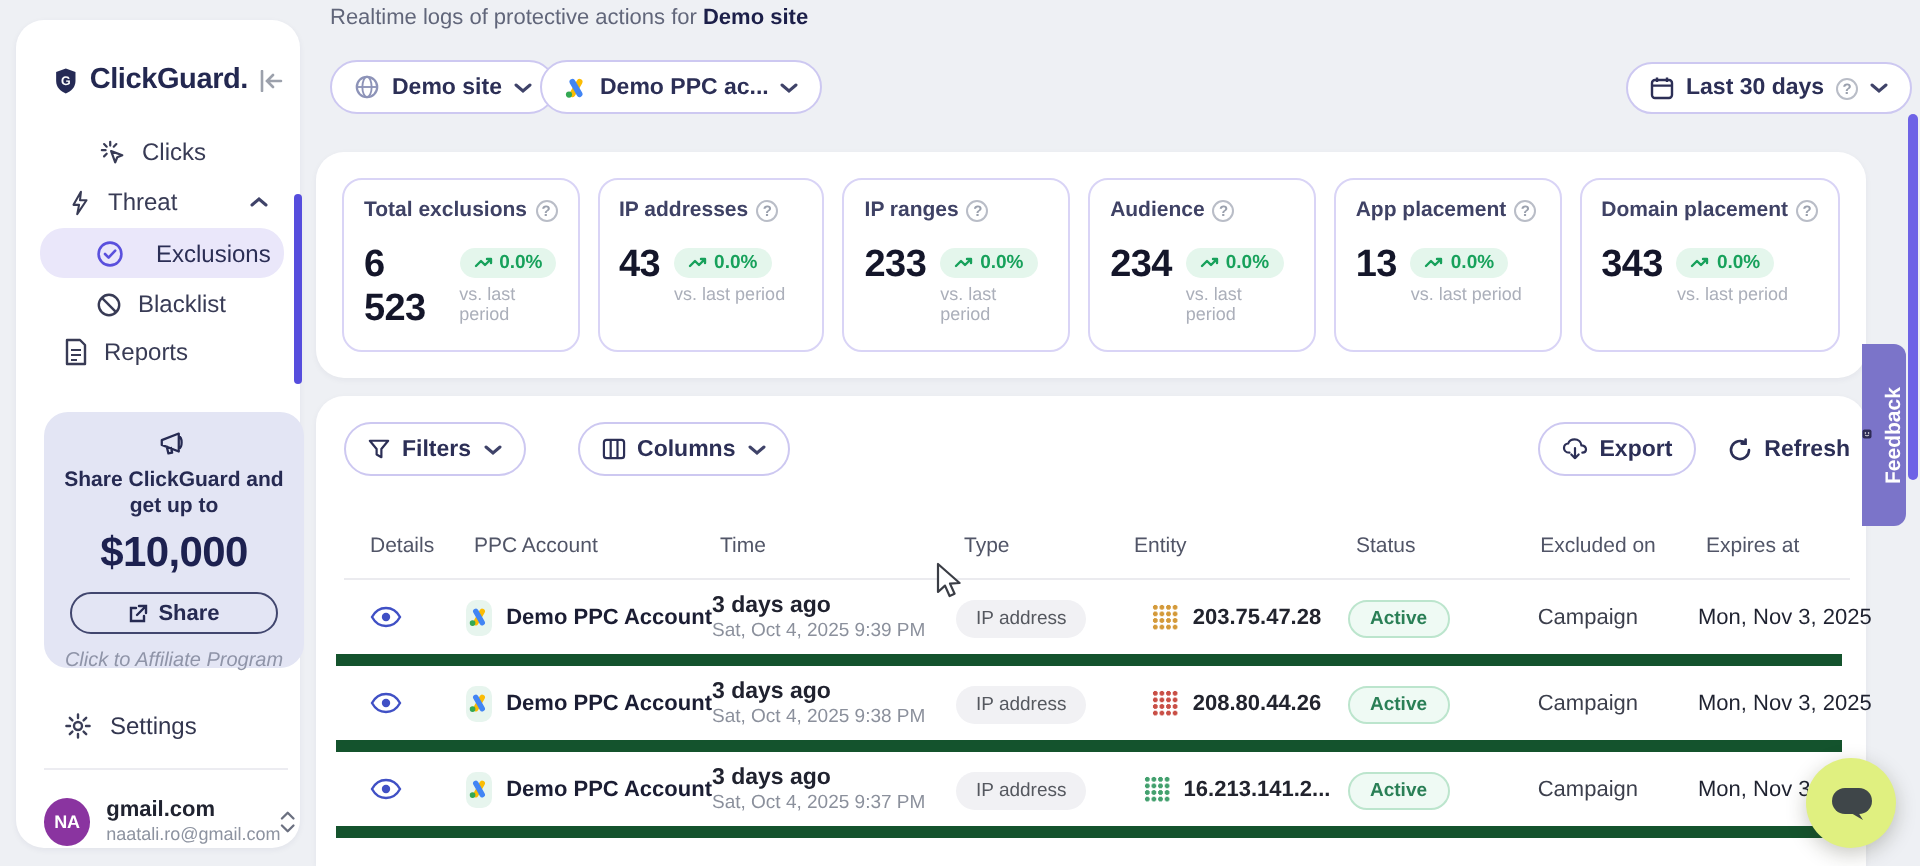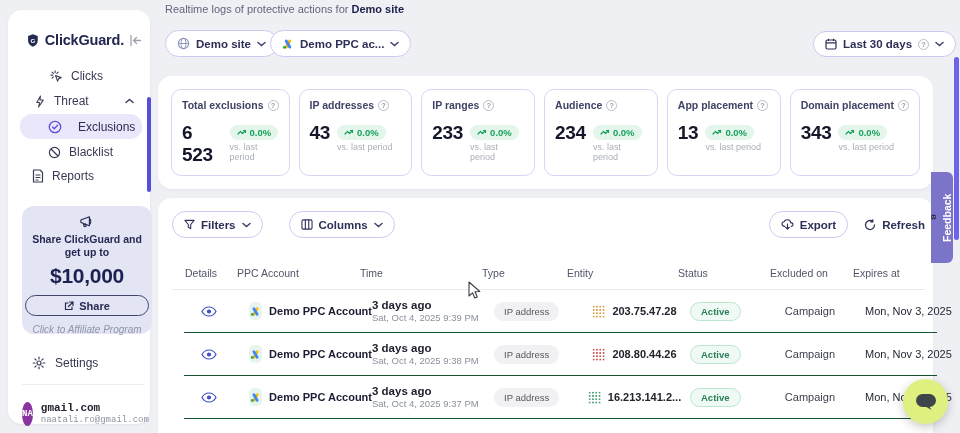--- a/index.html
+++ b/index.html
@@ -23,29 +23,29 @@
     display:flex; align-items:center; gap:8px; font-size:12px; color:#383b55; cursor:pointer; }
   .nav-item .lbl { font-weight:500; }
   .nav-active { background:#eae7fa; border-radius:12px; color:#2b2e55;gap:16px; }
   .chev-right { margin-left:auto; margin-right:8px; display:flex; }
   .side-scroll { left:147px; top:97px; width:4px; height:95px; background:#564ddd; border-radius:2px; }
 
   .promo { left:22px; top:196px; width:130px; height:128px; background:#e3e5f4;
     border-radius:12px; text-align:center; padding-top:8px; }
   .promo-line { font-size:10.5px; font-weight:700; color:#262a52; line-height:13px; }
   .promo-amount { font-size:21px; font-weight:800; color:#1d2150; margin-top:5px; letter-spacing:-.3px; }
-  .share-btn { margin:7px auto 0; width:124px; height:21px; border:1px solid #41466e;
+  .share-btn { margin:7px auto 0; width:104px; height:21px; border:1px solid #41466e;
     border-radius:12px; display:flex; align-items:center; justify-content:center; gap:5px;
     font-size:11px; font-weight:700; color:#262a52; cursor:pointer; background:transparent; }
   .promo-footer { font-size:10px; color:#8f94a8; margin-top:8px;font-style:italic; }
 
   .settings-row { left:12px; top:341px; width:120px; height:24px; display:flex;
     align-items:center; gap:9px; padding-left:12px; font-size:12px; color:#33364f; cursor:pointer; }
   .side-divider { left:14px; top:374px; width:122px; height:1px; background:#ececf1; }
-  .user-row { left:14px; top:386px; width:126px; height:30px; display:flex; align-items:flex-end; cursor:pointer;font-family:Liberation Mono, monospace; }
+  .user-row { left:14px; top:386px; width:126px; height:30px; display:flex; align-items:center; cursor:pointer; }
   .avatar { width:24px; height:24px; border-radius:50%; background:#8a34a0; color:#fff;
     font-size:9px; font-weight:700; display:flex; align-items:center; justify-content:center; }
   .user-meta { margin-left:8px; line-height:12px; }
   .user-name { font-size:11px; font-weight:700; color:#202330; }
   .user-email { font-size:9px; color:#8d93a0; }
 
   
   .subtitle { left:165px; top:3px; font-size:11px; color:#61667a; }
   .subtitle b { color:#1c1f49; font-weight:700; }
   .pill { display:inline-flex; align-items:center; gap:6px; height:27px;
@@ -78,22 +78,22 @@
   .toolbar-right { margin-left:auto; display:flex; align-items:center; gap:16px; }
   .refresh-btn { display:inline-flex; align-items:center; gap:6px; font-size:11.5px;
     font-weight:700; color:#2c2f56; cursor:pointer; }
   .tgrid { display:grid; grid-template-columns:65px 123px 122px 85px 111px 92px 58px 97px;
     align-items:center; }
   .thead { position:absolute; left:172px; top:256px; width:753px; height:34px;
     font-size:10.5px; color:#515567; border-bottom:1px solid #ebebef; }
   .thead .c1 { padding-left:13px; }
   .thead .c7 { text-align:center; line-height:12px; }
   .thead .c8 { padding-left:25px; }
-  .trow { position:absolute; left:184px; width:753px; height:43px;
-    border-bottom:1px solid #14532d; }
+  .trow { position:absolute; left:168px; width:753px; height:43px;
+    border-bottom:6px solid #14532d; }
   .eye-btn { margin-left:17px; display:flex; cursor:pointer; }
   .acct-cell { display:flex; align-items:center; gap:7px; }
   .ads-chip { width:18px; height:18px; border-radius:5px; background:#e7f5ee;
     display:flex; align-items:center; justify-content:center; }
   .acct-name { font-size:11px; font-weight:600; color:#1b1d33; white-space:nowrap; }
   .time-rel { font-size:11.5px; font-weight:700; color:#20222f; }
   .time-abs { font-size:9.5px; color:#8b909c; margin-top:1px; }
   .type-pill { display:inline-block; background:#f1f1f4; border-radius:10px;
     padding:4px 10px; font-size:9.5px; color:#55585f; }
   .entity-cell { display:flex; align-items:center; gap:7px;justify-content:center; }

